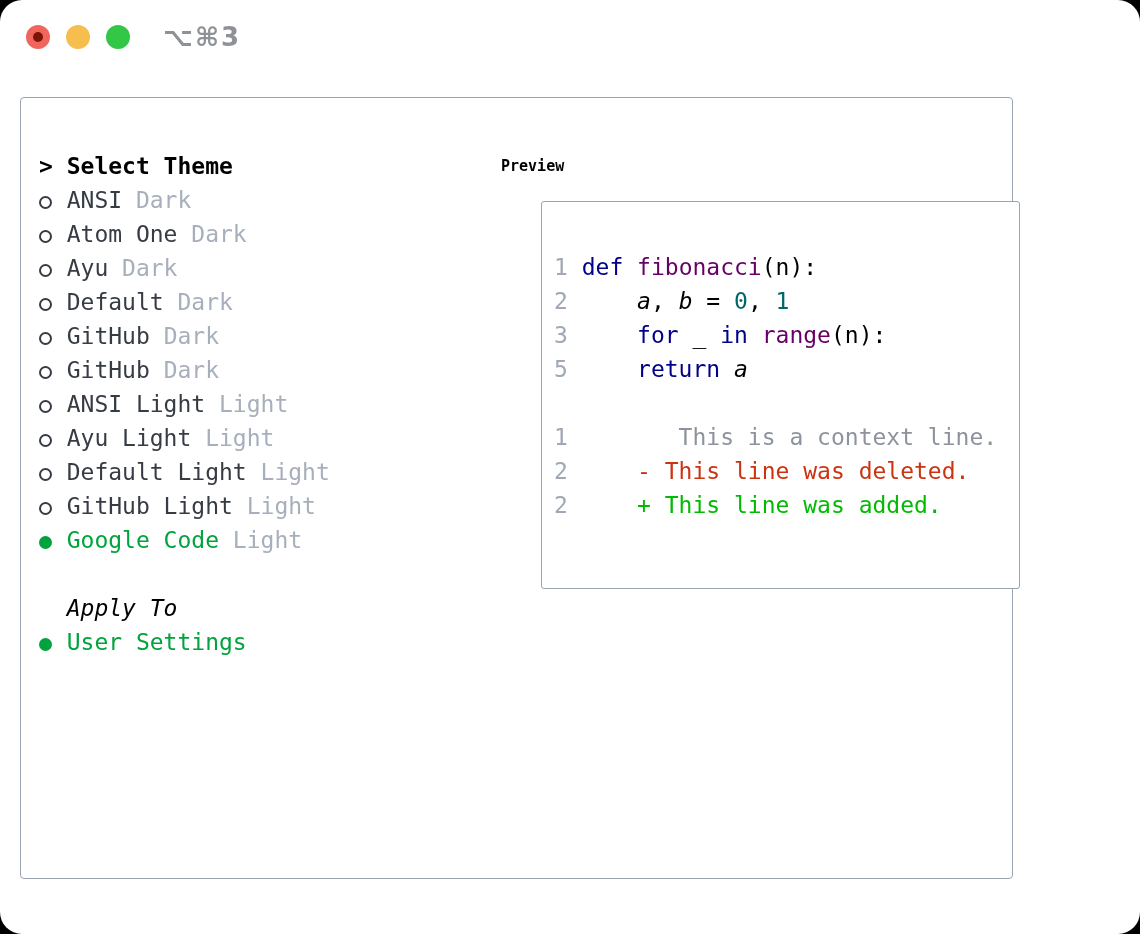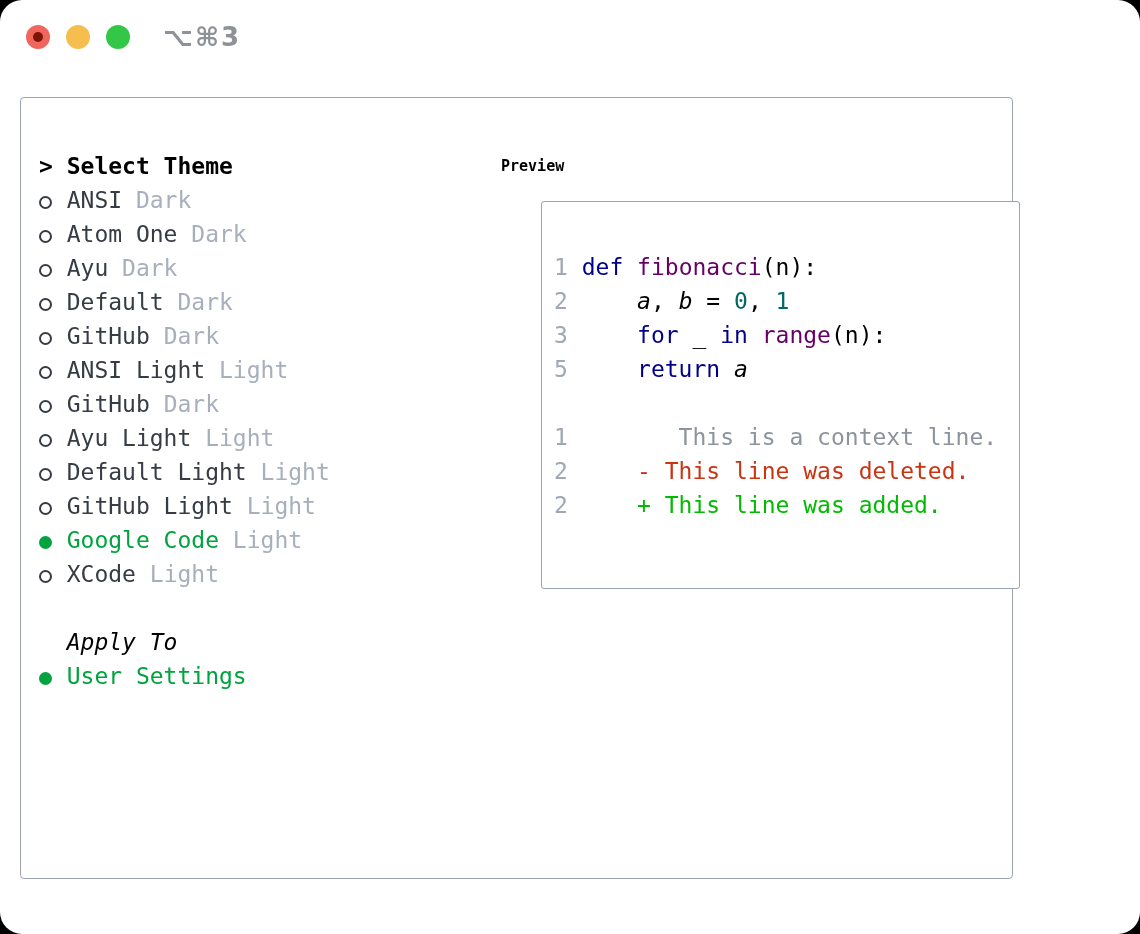--- a/index.html
+++ b/index.html
@@ -68,27 +68,26 @@
 
     <div class="left">
       <div class="row"><span class="ph">&gt;</span><span class="hdr">Select Theme</span></div>
 
       <div id="theme-list">
           <div class="row"><span class="radio-holder"><span class="radio"></span></span><span class="tname">ANSI</span><span class="ttag">Dark</span></div>
           <div class="row"><span class="radio-holder"><span class="radio"></span></span><span class="tname">Atom One</span><span class="ttag">Dark</span></div>
           <div class="row"><span class="radio-holder"><span class="radio"></span></span><span class="tname">Ayu</span><span class="ttag">Dark</span></div>
           <div class="row"><span class="radio-holder"><span class="radio"></span></span><span class="tname">Default</span><span class="ttag">Dark</span></div>
           <div class="row"><span class="radio-holder"><span class="radio"></span></span><span class="tname">GitHub</span><span class="ttag">Dark</span></div>
+          <div class="row"><span class="radio-holder"><span class="radio"></span></span><span class="tname">GitHub</span><span class="ttag">Dark</span></div>
           <div class="row"><span class="radio-holder"><span class="radio"></span></span><span class="tname">ANSI Light</span><span class="ttag">Light</span></div>
-          <div class="row"><span class="radio-holder"><span class="radio"></span></span><span class="tname">GitHub</span><span class="ttag">Dark</span></div>
           <div class="row"><span class="radio-holder"><span class="radio"></span></span><span class="tname">Ayu Light</span><span class="ttag">Light</span></div>
           <div class="row"><span class="radio-holder"><span class="radio"></span></span><span class="tname">Default Light</span><span class="ttag">Light</span></div>
           <div class="row"><span class="radio-holder"><span class="radio"></span></span><span class="tname">GitHub Light</span><span class="ttag">Light</span></div>
           <div class="row sel"><span class="radio-holder"><span class="radio"></span></span><span class="tname">Google Code</span><span class="ttag">Light</span></div>
-          <div class="row"><span class="radio-holder"><span class="radio"></span></span><span class="tname">XCode</span><span class="ttag">Light</span></div>
         </div>
 
       <div class="row blank"></div>
 
       <div class="row apply-title">Apply To</div>
 
       <div id="apply-list">
           <div class="row sel"><span class="radio-holder"><span class="radio"></span></span><span class="tname">User Settings</span></div>
         </div>
 

